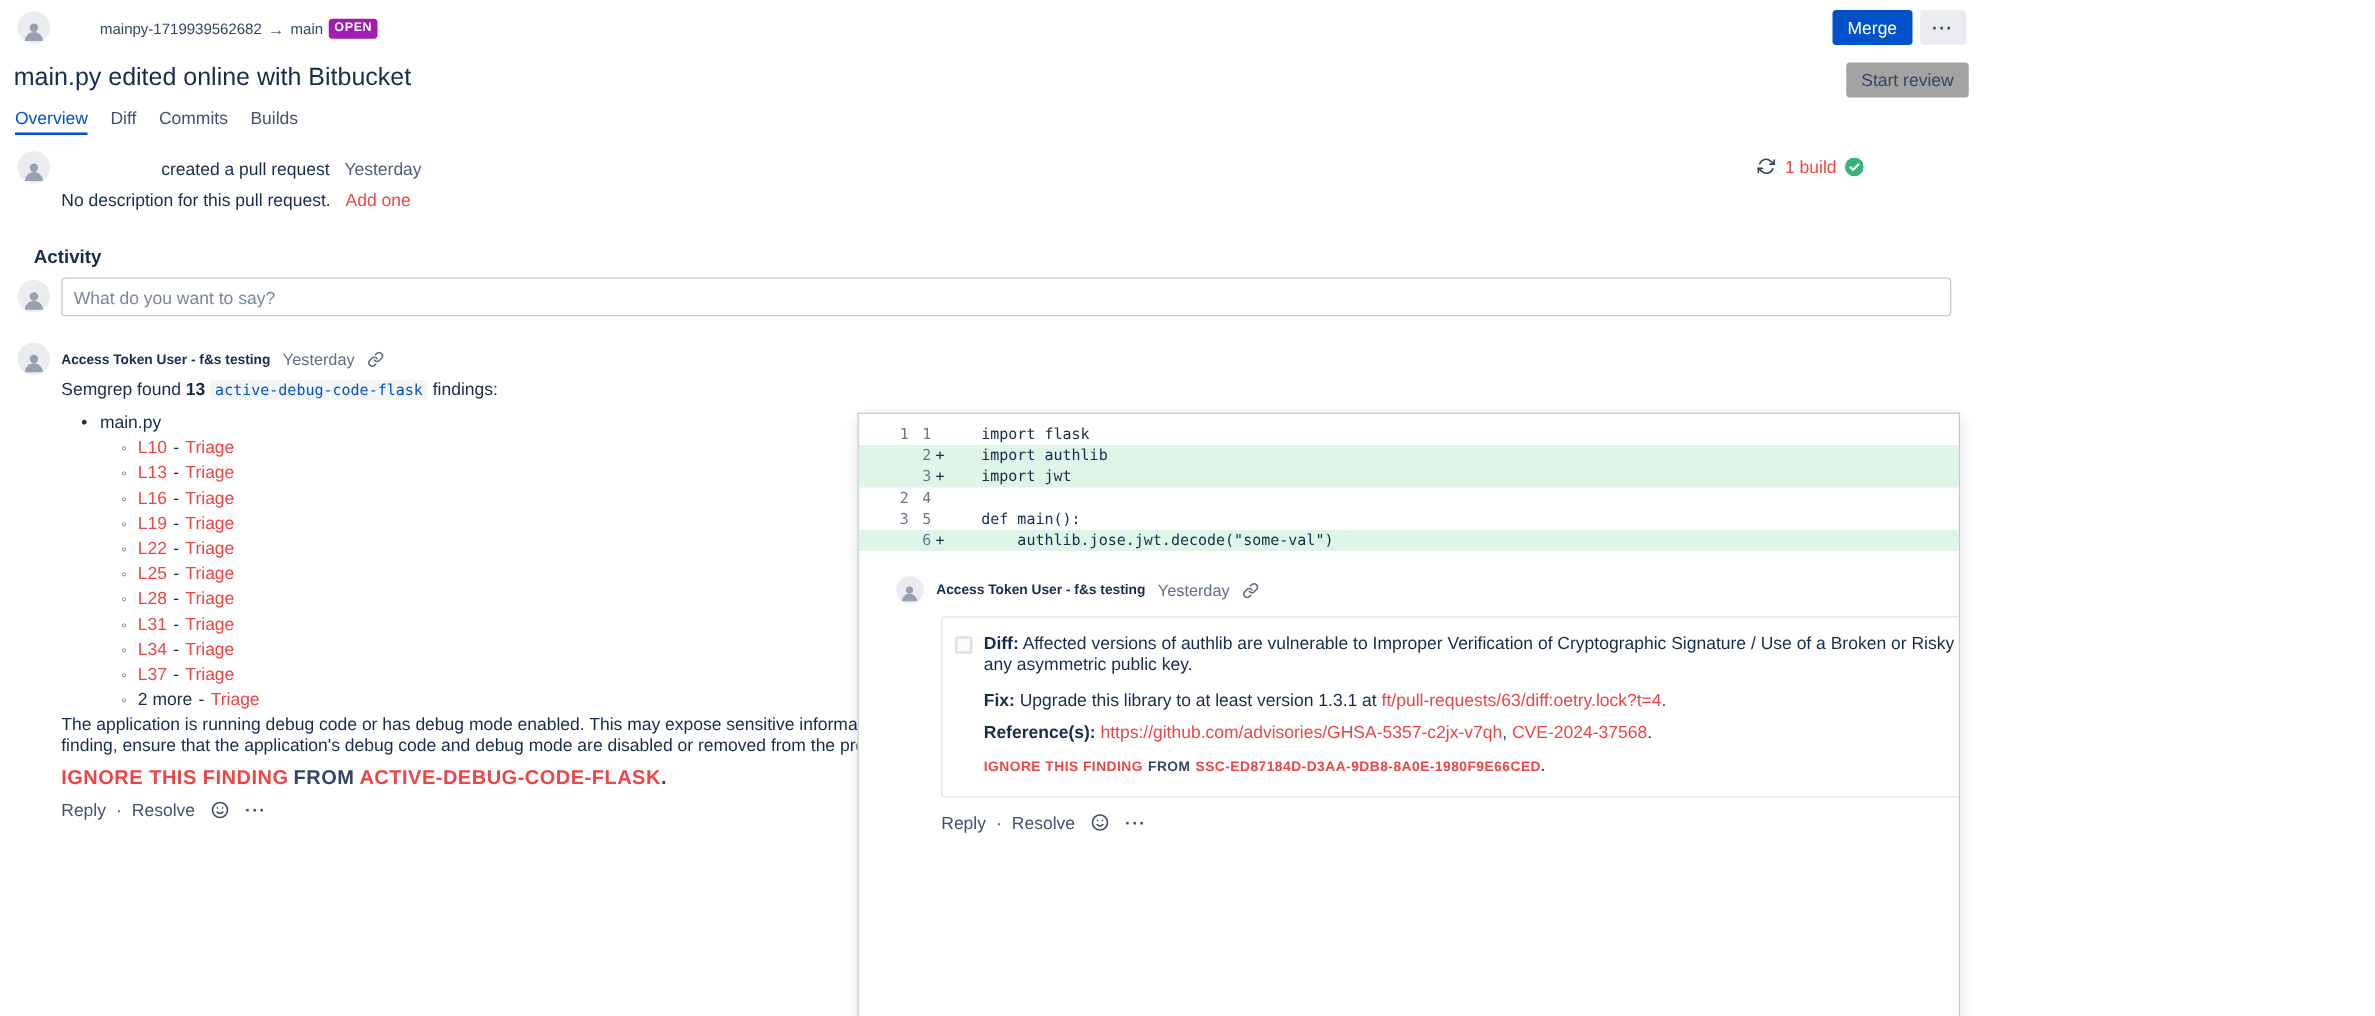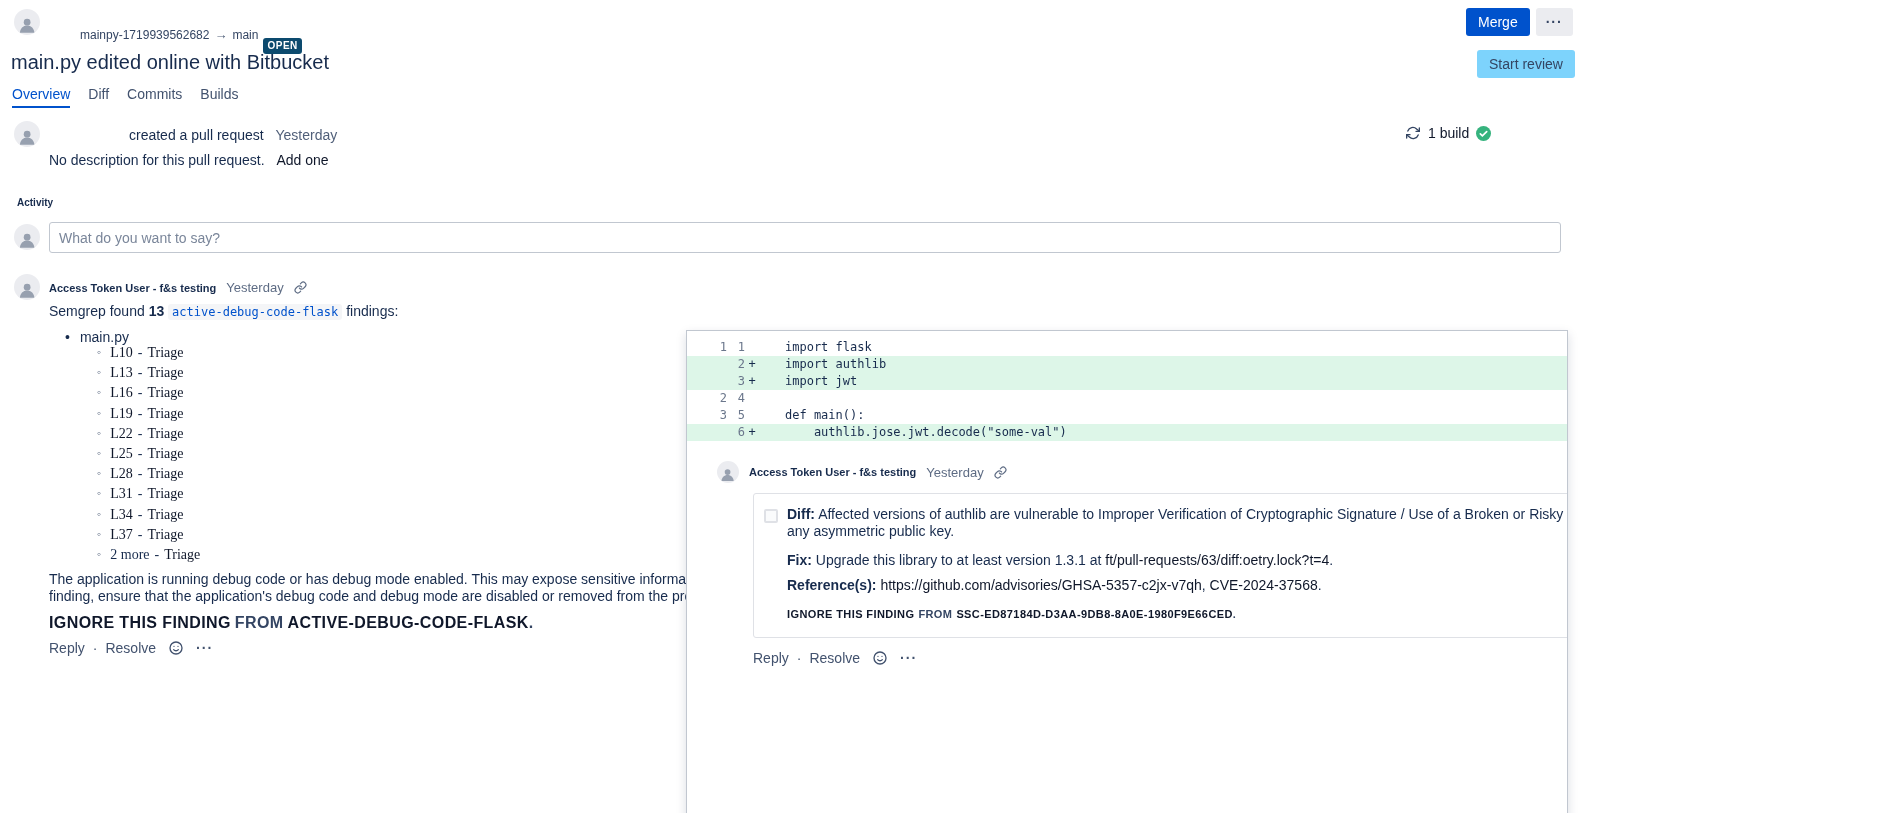--- a/index.html
+++ b/index.html
@@ -3,74 +3,74 @@
 <meta charset="utf-8">
 <style>
   * { margin:0; padding:0; box-sizing:border-box; }
   html,body { width:1900px; height:813px; }
   body {
     position:relative; overflow:hidden; background:#ffffff;
     font-family:"Liberation Sans","DejaVu Sans",sans-serif;
     font-size:14px; color:#172B4D;
   }
   .abs { position:absolute; }
-  .link { color:#0f172a; text-decoration:none; cursor:pointer; }
+  .link { color:#ef4444; text-decoration:none; cursor:pointer; }
 
   
   .avatar { border-radius:50%; background:#EBECF0; display:flex; align-items:flex-end; justify-content:center; overflow:hidden; }
   .avatar svg { width:78%; height:78%; }
 
   
   .top-avatar { left:14px; top:9px; width:26px; height:26px; }
   .branch-row { left:80px; top:15px; display:flex; align-items:center; gap:5px; font-size:12px; color:#344563; }
   .branch-arrow { color:#505F79; font-size:13px; }
-  .lozenge { background:#0c4a6e; color:#fff; font-size:10px; font-weight:700; letter-spacing:.5px; padding:2px 4px; border-radius:3px; line-height:12px;margin-top:23px; }
+  .lozenge { background:#a21caf; color:#fff; font-size:10px; font-weight:700; letter-spacing:.5px; padding:2px 4px; border-radius:3px; line-height:12px; }
   .top-actions { left:1466px; top:8px; display:flex; gap:6px; }
   .btn { display:inline-flex; align-items:center; justify-content:center; height:28px; padding:0 12px; border:none; border-radius:3px; font-size:14px; font-weight:500; cursor:pointer; font-family:inherit; }
   .btn-primary { background:#0052CC; color:#fff; }
   .btn-subtle { background:#EBECF0; color:#344563; }
-  .btn-light { background:#7dd3fc; color:#344563; font-weight:400; }
+  .btn-light { background:#a3a3a3; color:#344563; font-weight:400; }
   .btn-dots { width:37px; padding:0; font-weight:700; letter-spacing:1px; }
 
   
   .page-title { left:11px; top:51px; font-size:20px; font-weight:500; color:#172B4D; }
   .start-review { left:1477px; top:50px; }
   .tabs { left:12px; top:86px; display:flex; gap:18px; }
   .tab { font-size:14px; color:#42526E; padding-bottom:4px; border-bottom:2px solid transparent; cursor:pointer; }
   .tab.active { color:#0052CC; border-bottom-color:#0052CC; }
 
   
   .meta-avatar { left:14px; top:121px; width:26px; height:26px; }
   .meta-text { left:129px; top:127px; }
   .meta-time { color:#505F79; margin-left:8px; }
   .builds { left:1405px; top:125px; display:flex; align-items:center; gap:7px; }
   .no-desc { left:49px; top:152px; }
   .no-desc .link { margin-left:8px; }
 
-  .activity-h { left:17px; top:197px; font-size:10px; font-weight:600; }
+  .activity-h { left:27px; top:197px; font-size:15px; font-weight:600; }
 
   .input-avatar { left:14px; top:224px; width:26px; height:26px; }
   .comment-input { left:49px; top:222px; width:1512px; height:31px; border:1px solid #C1C7D0; border-radius:3px; padding:0 9px; font-size:14px; font-family:inherit; color:#172B4D; }
   .comment-input::placeholder { color:#7A869A; }
 
   
   .comment-avatar { left:14px; top:274px; width:26px; height:26px; }
   .author-row { left:49px; top:280px; display:flex; align-items:center; gap:10px; }
   .author-name { font-weight:700; font-size:11px; }
   .time { color:#5E6C84; font-size:13px; }
   .link-icon { display:inline-flex; color:#5E6C84; cursor:pointer; }
   .link-icon svg { width:13px; height:13px; }
 
   .semgrep-line { left:49px; top:303px; }
   .code-chip { font-family:"DejaVu Sans Mono","Liberation Mono",monospace; font-size:12px; color:#0052CC; background:#F4F5F7; padding:1px 4px; border-radius:3px; cursor:pointer; }
 
   .file-item { left:65px; top:327px; display:flex; align-items:center; height:20px; }
   .file-item::before { content:"•"; margin-right:10px; color:#172B4D; }
   .sub-list { left:97px; top:345px; }
-  .sub-item { display:flex; align-items:flex-start; height:20.2px;font-family:Liberation Serif, serif; }
+  .sub-item { display:flex; align-items:flex-end; height:20.2px; }
   .sub-item::before { content:"◦"; margin-right:9px; color:#505F79; font-size:12px; }
   .sep { margin:0 5px; color:#172B4D; }
 
   .body-text { left:49px; top:571px; line-height:17px; }
   .body-text div { white-space:nowrap; }
 
   .ignore-line { left:49px; top:614px; font-size:16px; font-weight:700; letter-spacing:.4px; }
   .ignore-line .dark { color:#344563; margin:0 4px; }
   .ignore-line .end { color:#344563; }
 

